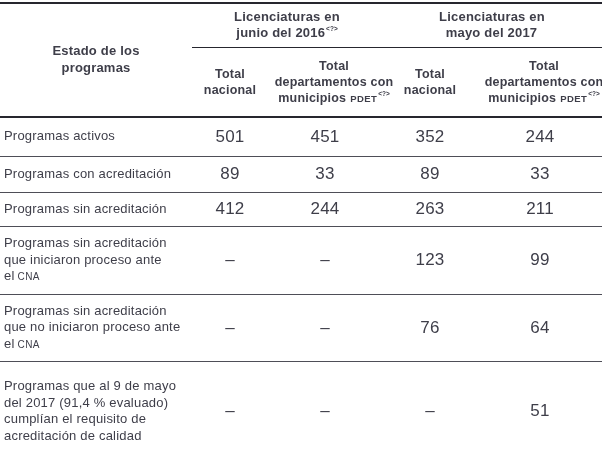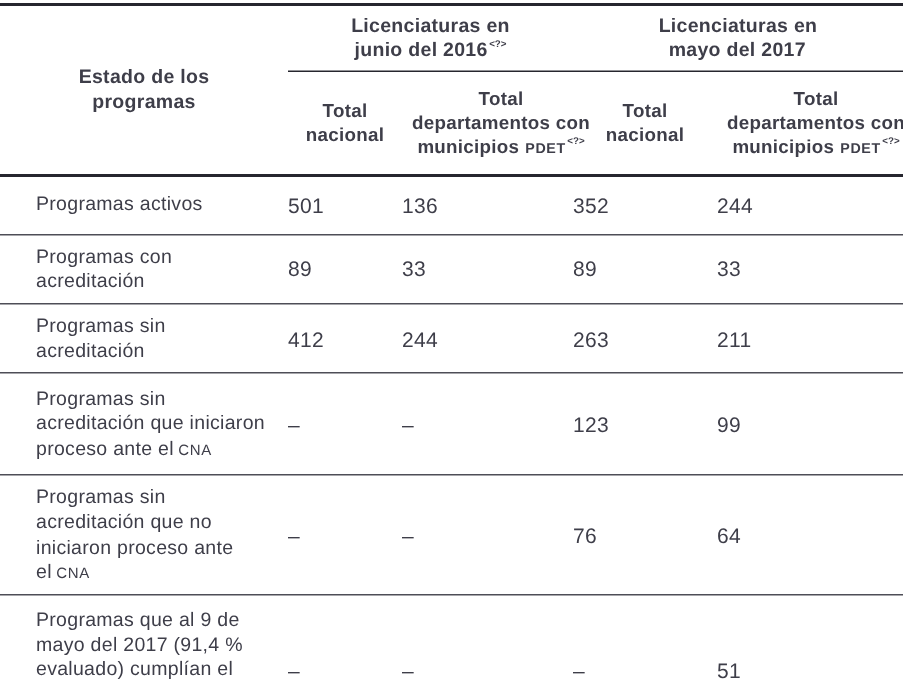--- a/index.html
+++ b/index.html
@@ -81,30 +81,31 @@
   }
 
   
   tbody td {
     font-size: 13px;
   }
   tbody tr + tr td { border-top: 1px solid #4e4e57; }
 
   td.label {
     text-align: left;
-    padding: 6px 10px 6px 24px;
+    padding: 6px 10px 6px 4px;
     line-height: 1.28;
   }
   td.label .sc-label {
     font-size: 10px;
     letter-spacing: 0.4px;
     margin-left: 3px;
   }
   td.value {
-    font-size: 14px;
+    text-align: center;
+    font-size: 17px;
   }
 
   tr.r1 { height: 39px; }
   tr.r2 { height: 36px; }
   tr.r3 { height: 34px; }
   tr.r4 { height: 68px; margin-top: 28px; }
   tr.r5 { height: 67px; margin-top: 16px; }
   tr.r6 { height: 101px; }
 </style>
 </head>
@@ -158,21 +159,21 @@
           <span class="line">departamentos con</span>
           <span class="line"><span>municipios</span><span class="sc">PDET</span><sup class="fn">&lt;?&gt;</sup></span>
         </div>
       </th>
     </tr>
   </thead>
   <tbody>
     <tr class="r1">
       <td class="label"><span>Programas activos</span><span class="sc-label"></span></td>
       <td class="value">501</td>
-      <td class="value">136</td>
+      <td class="value">451</td>
       <td class="value">352</td>
       <td class="value">244</td>
     </tr>
     <tr class="r2">
       <td class="label"><span>Programas con acreditación</span><span class="sc-label"></span></td>
       <td class="value">89</td>
       <td class="value">33</td>
       <td class="value">89</td>
       <td class="value">33</td>
     </tr>

